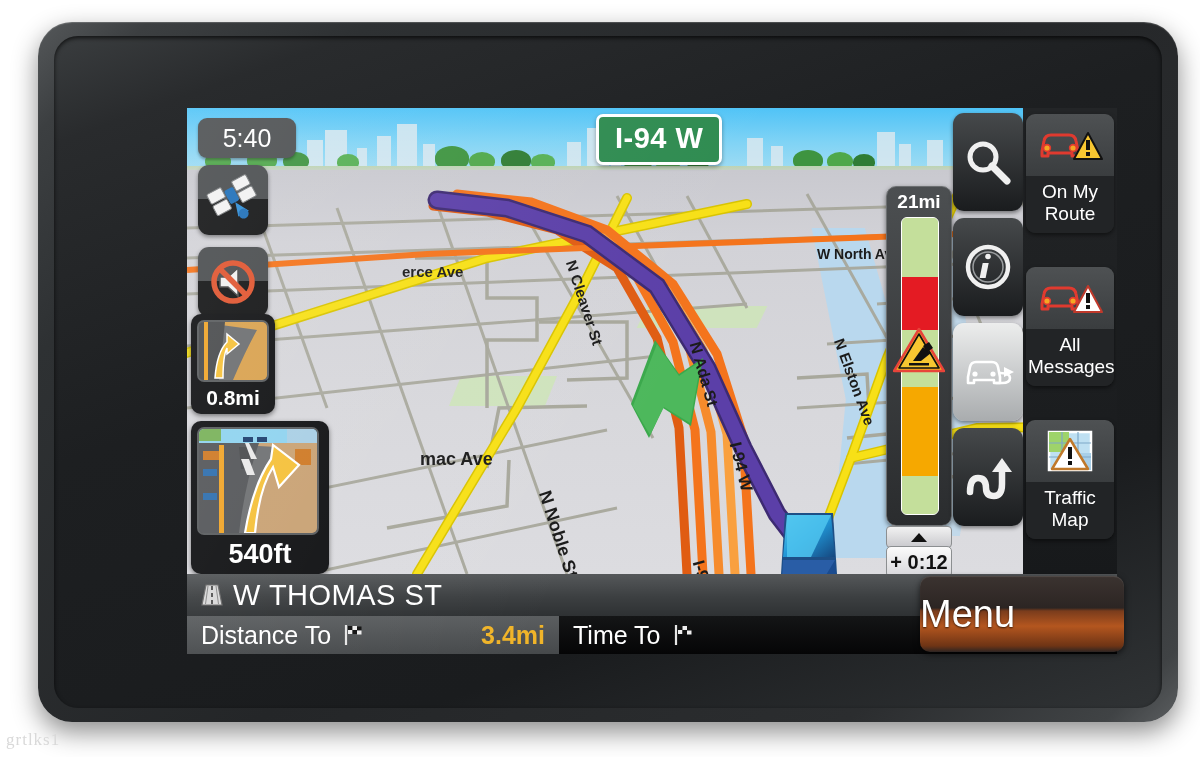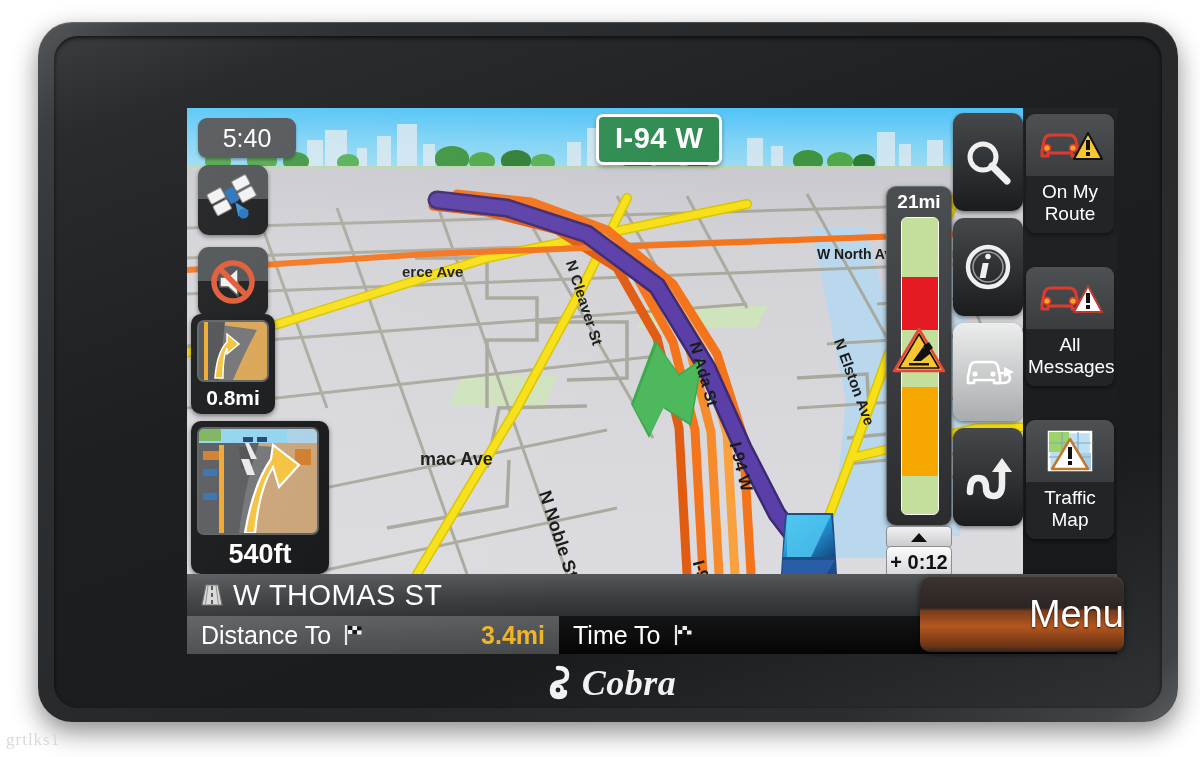--- a/index.html
+++ b/index.html
@@ -130,21 +130,21 @@
   #cell-time{width:558px;background:linear-gradient(180deg,#141516,#050506);}
   .infolabel{color:#fff;font-size:25px;margin-left:14px;}
   .flagicon{width:24px;height:22px;margin-left:12px;}
   .infoval{margin-left:auto;margin-right:14px;font-size:25px;font-weight:bold;}
   #val-dist{color:#f0b429;}
   #val-time{color:#a8d8ef;}
 
   
   #menu-btn{position:absolute;left:882px;top:554px;width:204px;height:76px;border-radius:10px;
        background:linear-gradient(180deg,#3b3330 0%,#2c2523 42%,#7a3c1c 46%,#b4561f 66%,#6e3415 92%,#2c2523 100%);
-       display:flex;align-items:center;justify-content:flex-end;
+       display:flex;align-items:center;justify-content:flex-start;
        box-shadow:0 2px 6px rgba(0,0,0,.6), inset 0 1px 1px rgba(255,255,255,.12);}
   #menu-label{color:#fff;font-size:38px;text-shadow:0 1px 2px rgba(0,0,0,.7);}
 
   
   #logo{position:absolute;left:0;top:640px;width:1140px;display:flex;align-items:center;justify-content:center;}
   #logo-text{color:#f2f2f2;font-size:36px;font-style:italic;font-weight:bold;
        font-family:"Liberation Serif",serif;letter-spacing:.5px;}
 
   
   #watermark{position:absolute;left:6px;top:730px;color:#d9d9d9;font-size:17px;
@@ -521,23 +521,15 @@
       </div>
     </div>
   </div>
 
   <div id="glass"></div>
 
   <div id="menu-btn">
     <span id="menu-label">Menu</span>
   </div>
 
-  <div id="logo">
-    <svg width="36" height="38" viewBox="0 0 36 38" style="margin-right:6px;">
-      <path d="M18 4 Q27 4 27 11 Q27 17 20 18 Q12 19 12 26 Q12 33 19 33 Q25 33 25 28" fill="none" stroke="#f2f2f2" stroke-width="4.5" stroke-linecap="round"></path>
-      <circle cx="18" cy="26" r="6" fill="#f2f2f2"></circle>
-      <circle cx="18" cy="26" r="2.4" fill="#1c1e20"></circle>
-    </svg>
-    <span id="logo-text">Cobra</span>
-  </div>
 </div>
 
 <div id="watermark">grtlks1</div>
 
 </body></html>

